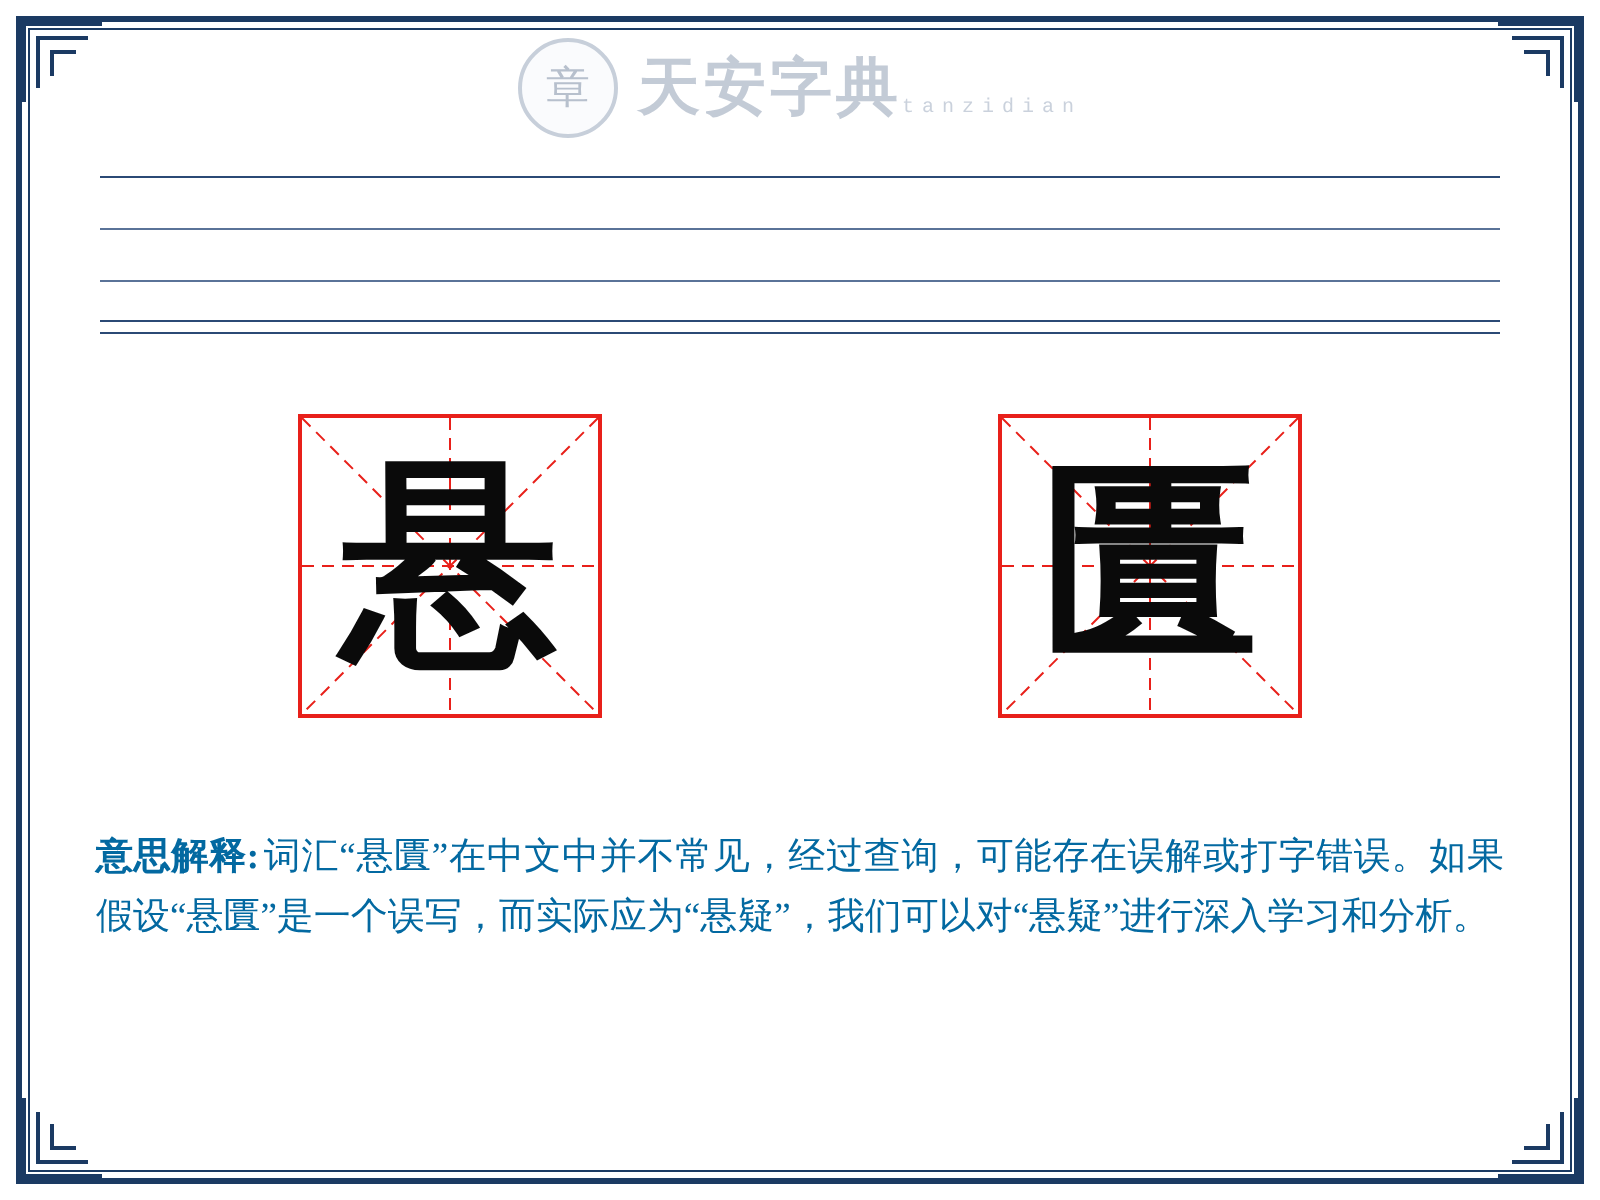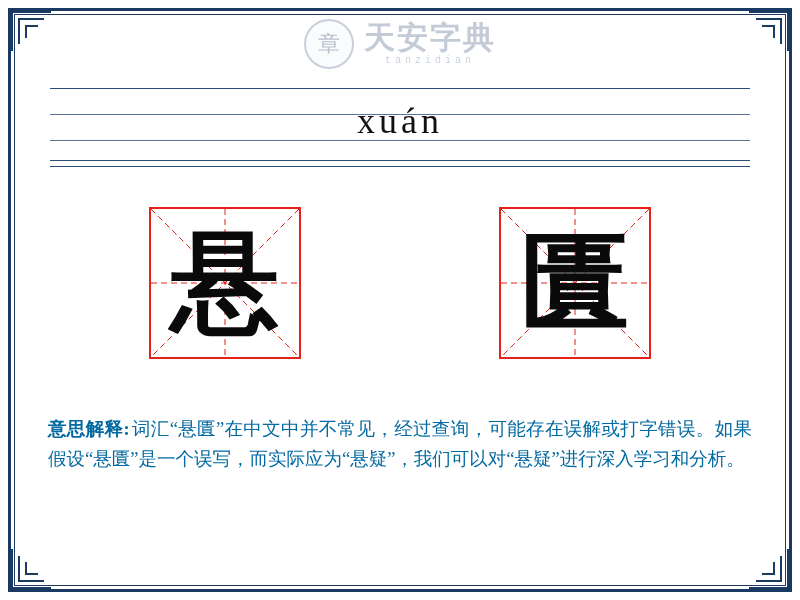--- a/index.html
+++ b/index.html
@@ -93,22 +93,22 @@
     display: flex;
     align-items: center;
     justify-content: center;
     color: #7e8ea6;
     font-size: 22px;
     font-family: "DejaVu Sans", sans-serif;
     background: #f7f9fc;
   }
   .brand-text {
     display: flex;
-    flex-direction: column;
-    align-items: center;
+    flex-direction: row;
+    align-items: flex-end;
     line-height: 1;
   }
   .brand-title {
     font-size: 31px;
     color: #93a1b5;
     letter-spacing: 2px;
     font-family: "DejaVu Sans", sans-serif;
     font-weight: bold;
   }
   .brand-sub {
@@ -259,21 +259,20 @@
     </div>
   </div>
 
   <div class="staff">
     <div class="line solid-top"></div>
     <div class="line mid-upper"></div>
     <div class="line mid-lower"></div>
     <div class="line solid-bottom"></div>
     <div class="line solid-bottom2"></div>
     <div class="pinyin-row">
-      <div class="pinyin-cell">xuán</div>
     </div>
   </div>
 
   <div class="chars">
     <div class="char-cell">
       <div class="char-box">
         <svg width="148" height="148" viewBox="0 0 148 148">
           <line x1="0" y1="0" x2="148" y2="148" stroke="#e8201a" stroke-width="1" stroke-dasharray="6,4"></line>
           <line x1="148" y1="0" x2="0" y2="148" stroke="#e8201a" stroke-width="1" stroke-dasharray="6,4"></line>
           <line x1="0" y1="74" x2="148" y2="74" stroke="#e8201a" stroke-width="1" stroke-dasharray="6,4"></line>

